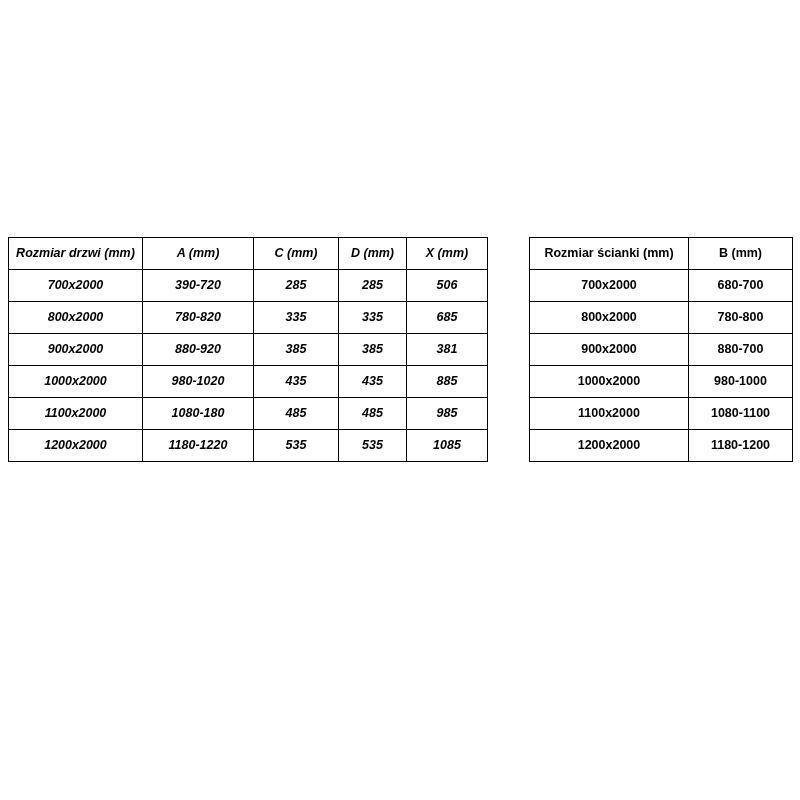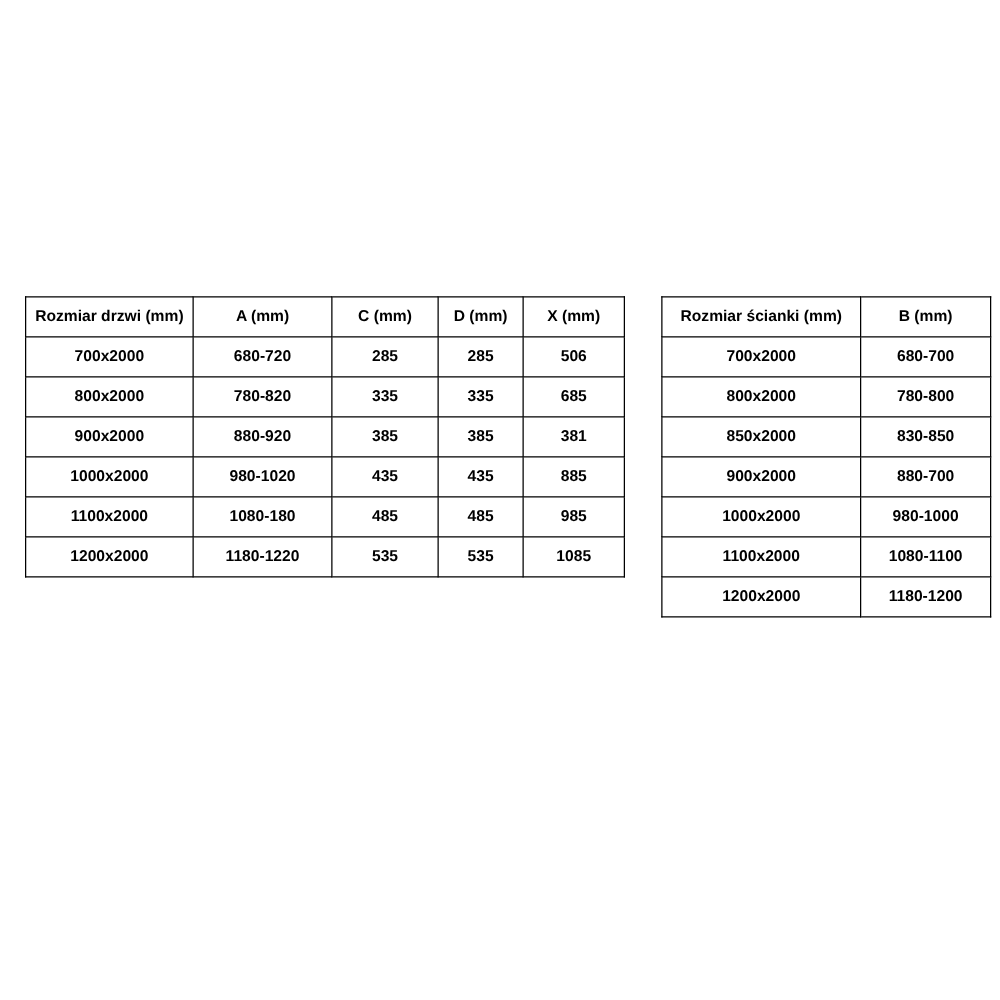--- a/index.html
+++ b/index.html
@@ -38,23 +38,24 @@
     color: #000000;
     padding: 0;
     height: 31px;
     line-height: 31px;
     white-space: nowrap;
   }
 
   
   #doors-table {
     position: absolute;
-    left: 20px;
+    left: 8px;
     top: 237px;
     width: 479px;
+    font-style: italic;
   }
   #doors-table col.c0 { width: 134px; }
   #doors-table col.c1 { width: 111px; }
   #doors-table col.c2 { width: 85px; }
   #doors-table col.c3 { width: 68px; }
   #doors-table col.c4 { width: 81px; }
 
   
   #wall-table {
     position: absolute;
@@ -84,21 +85,21 @@
         <th>Rozmiar drzwi (mm)</th>
         <th>A (mm)</th>
         <th>C (mm)</th>
         <th>D (mm)</th>
         <th>X (mm)</th>
       </tr>
     </thead>
     <tbody>
       <tr>
         <td>700x2000</td>
-        <td>680-720</td>
+        <td>390-720</td>
         <td>285</td>
         <td>285</td>
         <td>506</td>
       </tr>
       <tr>
         <td>800x2000</td>
         <td>780-820</td>
         <td>335</td>
         <td>335</td>
         <td>685</td>
@@ -148,24 +149,20 @@
     <tbody>
       <tr>
         <td>700x2000</td>
         <td>680-700</td>
       </tr>
       <tr>
         <td>800x2000</td>
         <td>780-800</td>
       </tr>
       <tr>
-        <td>850x2000</td>
-        <td>830-850</td>
-      </tr>
-      <tr>
         <td>900x2000</td>
         <td>880-700</td>
       </tr>
       <tr>
         <td>1000x2000</td>
         <td>980-1000</td>
       </tr>
       <tr>
         <td>1100x2000</td>
         <td>1080-1100</td>

